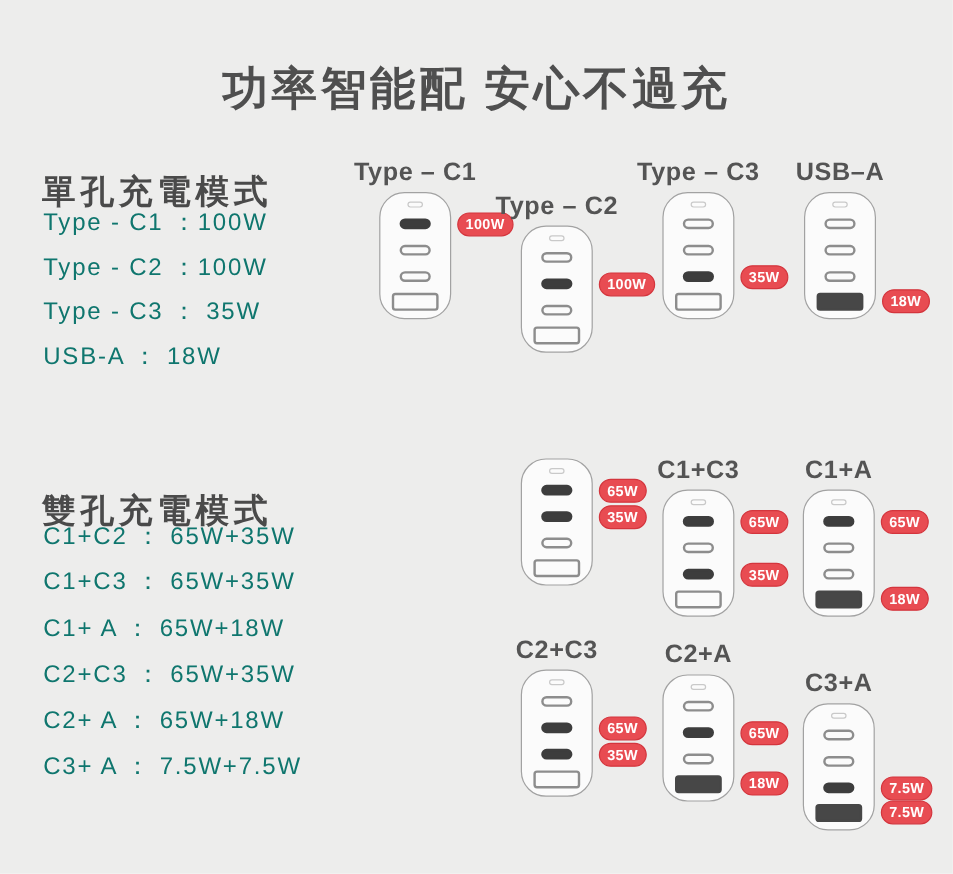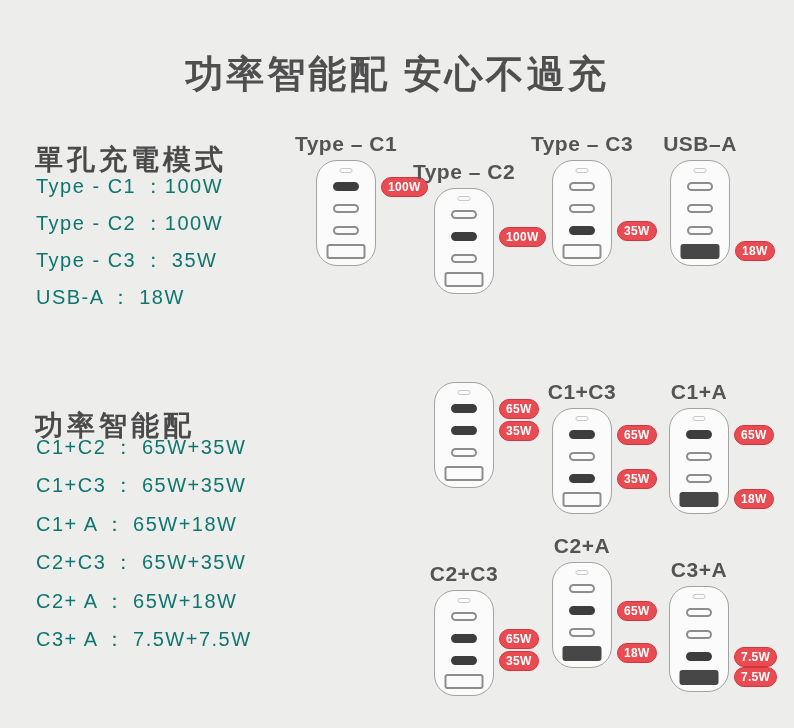--- a/index.html
+++ b/index.html
@@ -62,21 +62,21 @@
   <h1 class="title">功率智能配 安心不過充</h1>
 
   <h2 class="section-heading h-single">單孔充電模式</h2>
   <ul class="spec-list list-single">
       <li>Type - C1 ：100W</li>
       <li>Type - C2 ：100W</li>
       <li>Type - C3 ： 35W</li>
       <li>USB-A ： 18W</li>
     </ul>
 
-  <h2 class="section-heading h-dual">功率智能配</h2>
+  <h2 class="section-heading h-dual">雙孔充電模式</h2>
   <ul class="spec-list list-dual">
       <li>C1+C2 ： 65W+35W</li>
       <li>C1+C3 ： 65W+35W</li>
       <li>C1+ A ： 65W+18W</li>
       <li>C2+C3 ： 65W+35W</li>
       <li>C2+ A ： 65W+18W</li>
       <li>C3+ A ： 7.5W+7.5W</li>
     </ul>
 
   <div id="diagram-layer">
@@ -152,21 +152,21 @@
         <div class="body">
           <div class="port led" style="top: 7px;"></div>
           <div class="port portc active" style="top: 21px;"></div>
           <div class="port portc" style="top: 43px;"></div>
           <div class="port portc" style="top: 65px;"></div>
           <div class="port porta active" style="top: 83px;"></div>
           <div class="badge" style="top: 16px;">65W</div>
           <div class="badge" style="top: 80px;">18W</div>
         </div>
       </div>
-      <div class="charger" style="left: 404px; top: 561px;">
+      <div class="charger" style="left: 404px; top: 529px;">
         <div class="label">C2+C3</div>
         <div class="body">
           <div class="port led" style="top: 7px;"></div>
           <div class="port portc" style="top: 21px;"></div>
           <div class="port portc active" style="top: 43px;"></div>
           <div class="port portc active" style="top: 65px;"></div>
           <div class="port porta" style="top: 83px;"></div>
           <div class="badge" style="top: 38px;">65W</div>
           <div class="badge" style="top: 60px;">35W</div>
         </div>

